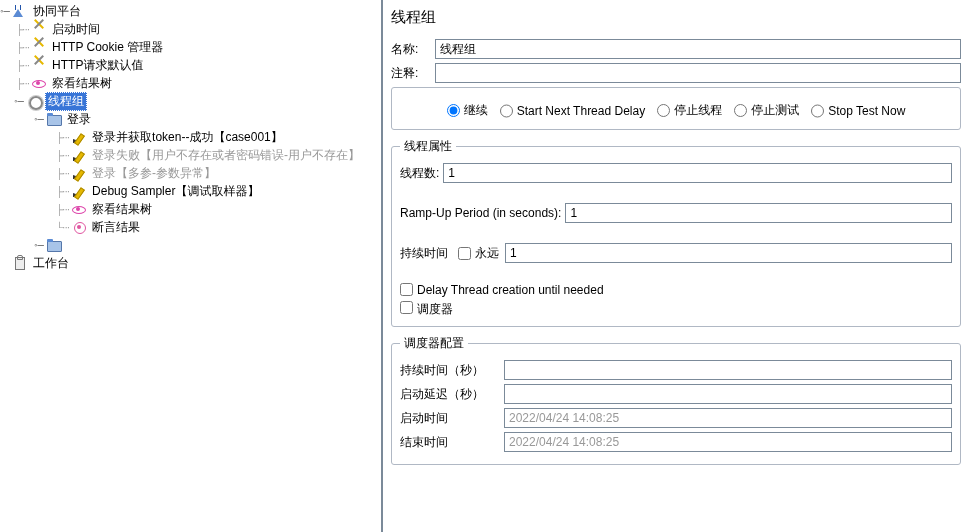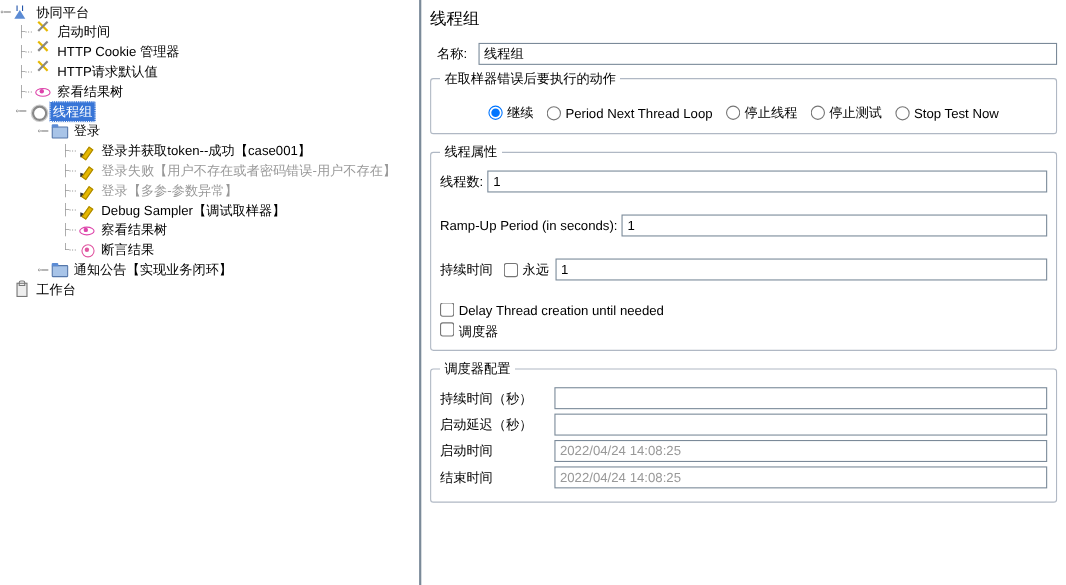--- a/index.html
+++ b/index.html
@@ -11,21 +11,21 @@
 .tree-node .label-box { padding: 0 2px; }
 .tree-indent { display: inline-block; }
 .toggle { width: 10px; height: 10px; display: inline-flex; align-items: center; justify-content: center; font-size: 9px; color: #333; cursor: pointer; margin-right: 2px; }
 .toggle.empty { visibility: hidden; }
 .node-icon { display: inline-block; width: 16px; height: 16px; margin-right: 3px; vertical-align: middle; position: relative; }
 .dotted-line { color: #999; font-size: 10px; margin: 0 2px; letter-spacing: -1px; }
 .gray { color: #999; }
 .detail-panel { flex: 1; padding: 4px 8px; overflow: auto; }
 .panel-title { font-size: 15px; font-weight: normal; margin-bottom: 8px; padding: 4px 0; }
 .form-row { display: flex; align-items: center; margin-bottom: 4px; }
-.form-label { min-width: 40px; margin-right: 4px; text-align: center; }
+.form-label { min-width: 40px; margin-right: 4px; }
 .text-input { flex: 1; border: 1px solid #7b8a99; height: 20px; padding: 0 4px; font-family: inherit; font-size: 12px; background: #fff; }
 .text-input.disabled { color: #999; background: #fff; }
 fieldset { border: 1px solid #b0b8c4; border-radius: 3px; margin-bottom: 8px; padding: 8px; }
 legend { padding: 0 4px; font-size: 12px; }
 .radio-row { display: flex; align-items: center; justify-content: center; gap: 12px; padding: 6px 0 2px 0; flex-wrap: wrap; }
 .radio-item { display: flex; gap: 4px; cursor: pointer; }
 .prop-row { display: flex; align-items: center; margin-bottom: 20px; }
 .prop-label { margin-right: 4px; white-space: nowrap; }
 .check-row { display: flex; align-items: flex-start; gap: 4px; margin-top: 4px; }
 input[type=checkbox], input[type=radio] { margin: 0; }
@@ -142,50 +142,52 @@
       <span class="tree-indent" style="width:54px"></span>
       <span class="dotted-line">└···</span>
       <span class="node-icon ico-target"></span>
       <span class="label-box">断言结果</span>
     </div>
 
     <div class="tree-node">
       <span class="tree-indent" style="width:34px"></span>
       <span class="toggle">◦─</span>
       <span class="node-icon ico-folder"></span>
-      <span class="label-box">通知公告【实现业务闭环】</span>
     </div>
 
     <div class="tree-node">
       <span class="tree-indent" style="width:0px"></span>
       <span class="toggle empty">·</span>
       <span class="node-icon ico-clip"></span>
       <span class="label-box">工作台</span>
     </div>
 
   </div>
 
   <div class="detail-panel">
     <div class="panel-title">线程组</div>
 
     <div class="form-row">
       <span class="form-label">名称:</span>
       <input class="text-input" type="text" value="线程组" style="">
     </div>
+    <div class="form-row">
+      <span class="form-label">注释:</span>
+      <input class="text-input" type="text" value="" style="">
+    </div>
 
     <fieldset>
-      <legend>在取样器错误后要执行的动作</legend>
       <div class="radio-row">
         <label class="radio-item">
             <input type="radio" name="err" checked="" style="">
             <span>继续</span>
           </label>
         <label class="radio-item">
             <input type="radio" name="err" style="">
-            <span>Period Next Thread Loop</span>
+            <span>Start Next Thread Delay</span>
           </label>
         <label class="radio-item">
             <input type="radio" name="err" style="">
             <span>停止线程</span>
           </label>
         <label class="radio-item">
             <input type="radio" name="err" style="">
             <span>停止测试</span>
           </label>
         <label class="radio-item">

